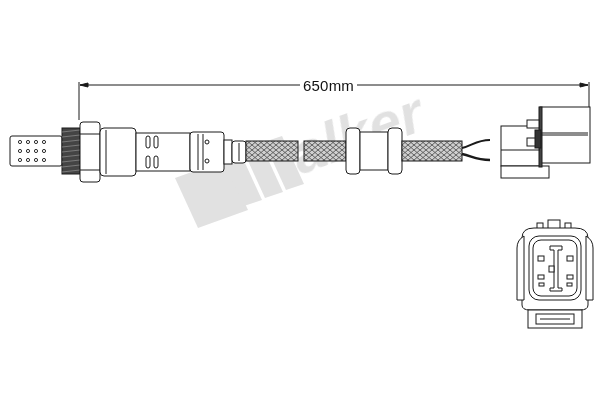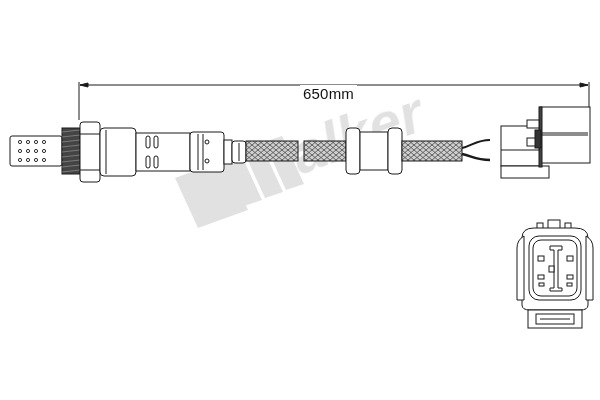--- a/index.html
+++ b/index.html
@@ -1,17 +1,17 @@
 <!DOCTYPE html>
 <html><head>
 <meta charset="utf-8">
 <style>
   html, body { margin:0; padding:0; background:#ffffff; }
   body { width:600px; height:400px; position:relative; overflow:hidden; font-family:"Liberation Sans", sans-serif; }
-  .dim-label { position:absolute; left:300px; top:77px; font-size:15px; color:#111; background:#fff; padding:0 3px; letter-spacing:0.2px;margin-top:8px; }
+  .dim-label { position:absolute; left:300px; top:77px; font-size:15px; color:#111; background:#fff; padding:0 3px; letter-spacing:0.2px; }
   svg { position:absolute; left:0; top:0; }
 </style>
 </head>
 <body>
 
 <svg width="600" height="400" viewBox="0 0 600 400" xmlns="http://www.w3.org/2000/svg">
   <defs>
     <pattern id="braid" width="6" height="5" patternUnits="userSpaceOnUse">
       <rect width="6" height="5" fill="#cfcfcf"></rect>
       <path d="M0 0 L3 2.5 L6 0 M0 5 L3 2.5 L6 5" stroke="#555" stroke-width="0.9" fill="none"></path>

